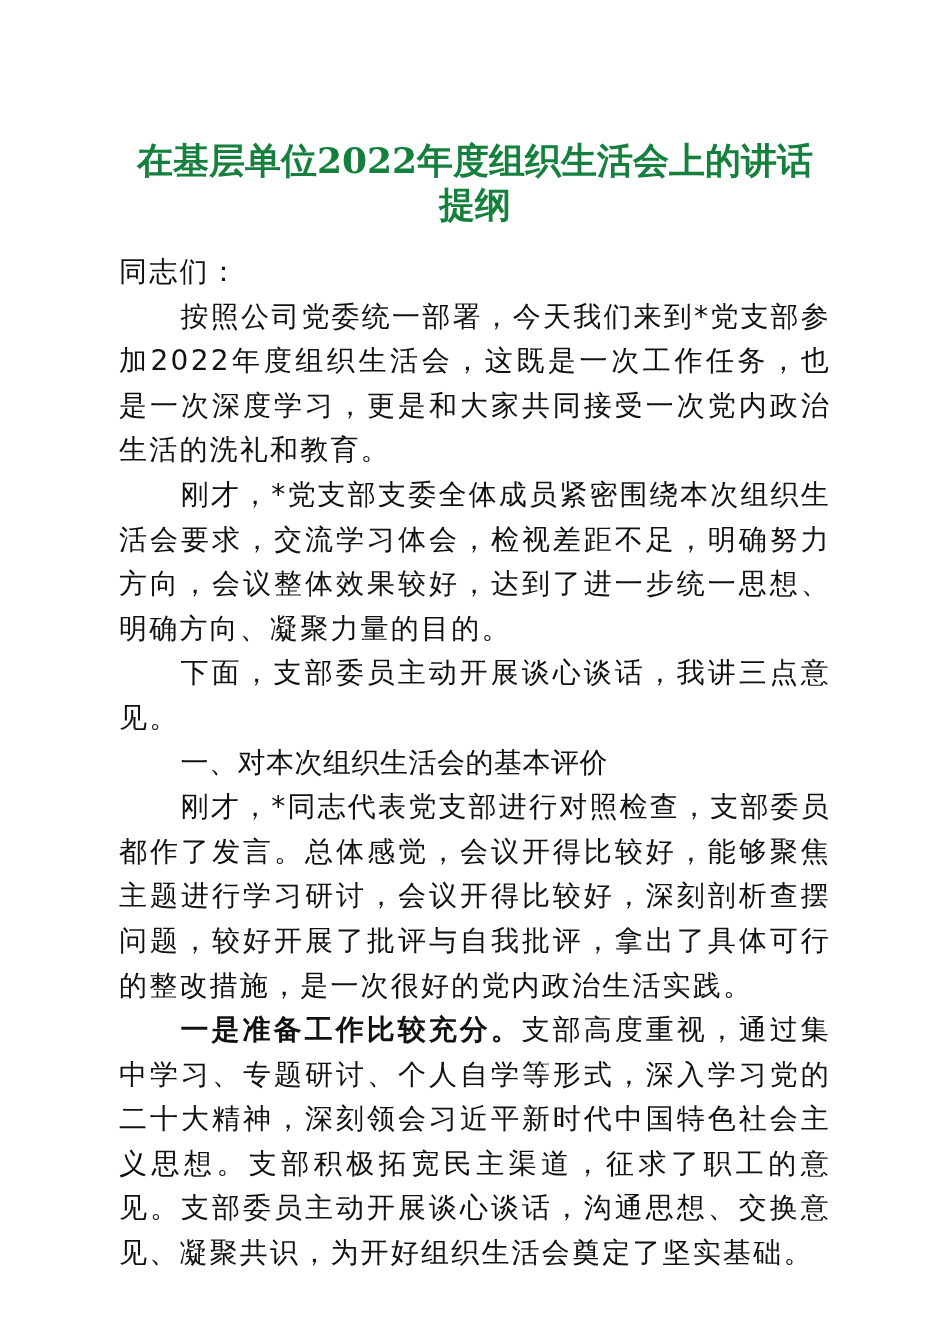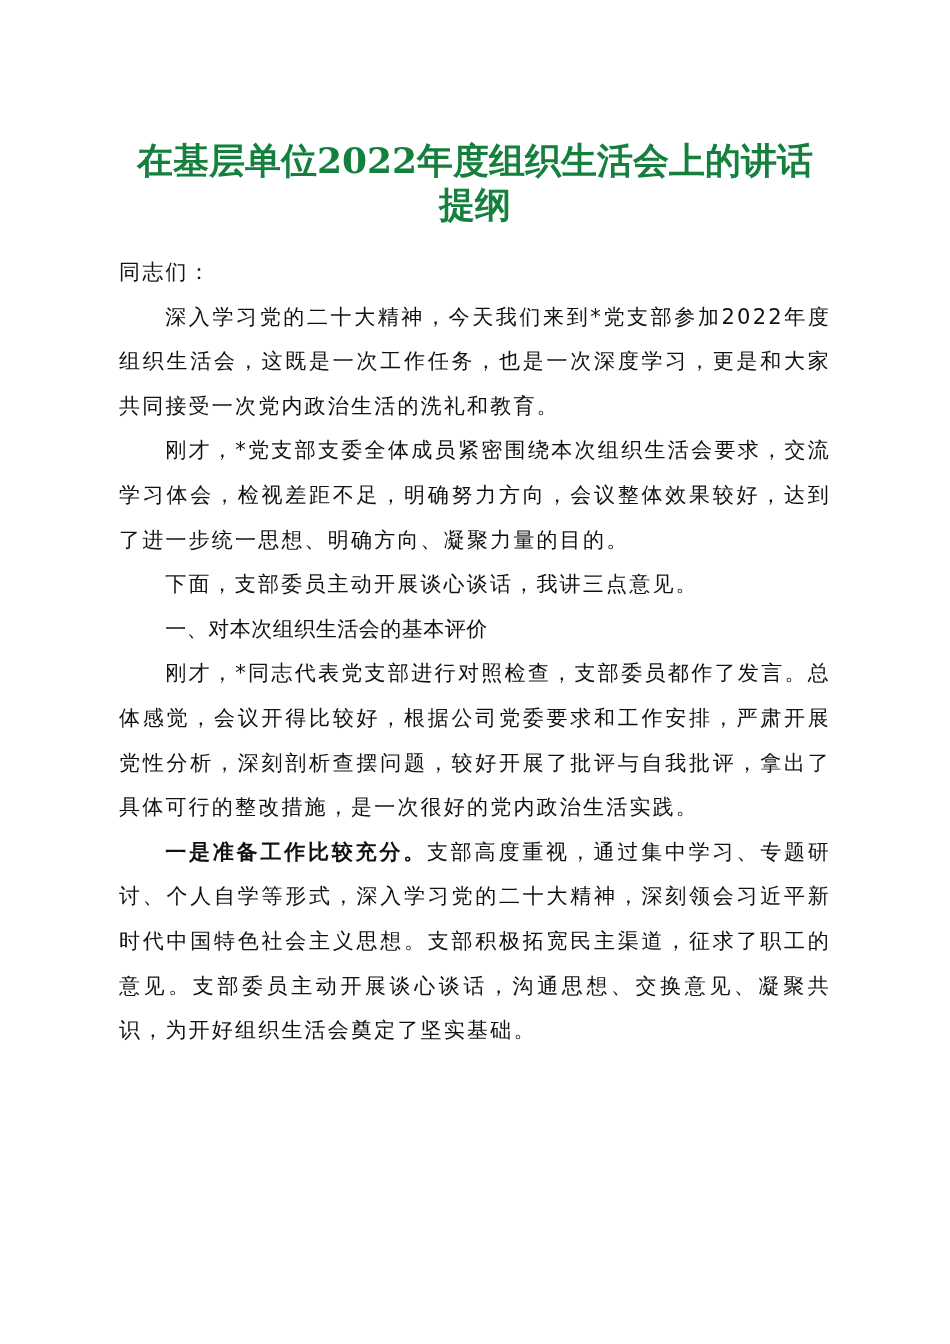--- a/index.html
+++ b/index.html
@@ -33,21 +33,21 @@
       letter-spacing: 0px;
       margin: 0;
       color: #15803d;
     }
     .body-text {
       position: absolute;
       left: 0;
       top: 250px;
       width: 712px;
       font-family: "DejaVu Sans", "Liberation Sans", sans-serif;
-      font-size: 21px;
+      font-size: 28px;
       line-height: 44.6px;
       letter-spacing: 2.2px;
       color: #111111;
     }
     .body-text p {
       margin: 0;
       text-align: justify;
       text-align-last: left;
       word-break: break-all;
       font-weight: normal;
@@ -68,20 +68,20 @@
     }
   </style>
 </head>
 <body>
 
 <div class="page">
   <h1 class="title">在基层单位2022年度组织生活会上的讲话提纲</h1>
 
   <div class="body-text">
     <p class="salutation">同志们：</p>
-    <p class="indent">深入学习党的二十大精神，今天我们来到*党支部参加2022年度组织生活会，这既是一次工作任务，也是一次深度学习，更是和大家共同接受一次党内政治生活的洗礼和教育。</p>
+    <p class="indent">按照公司党委统一部署，今天我们来到*党支部参加2022年度组织生活会，这既是一次工作任务，也是一次深度学习，更是和大家共同接受一次党内政治生活的洗礼和教育。</p>
     <p class="indent">刚才，*党支部支委全体成员紧密围绕本次组织生活会要求，交流学习体会，检视差距不足，明确努力方向，会议整体效果较好，达到了进一步统一思想、明确方向、凝聚力量的目的。</p>
     <p class="indent">下面，支部委员主动开展谈心谈话，我讲三点意见。</p>
     <p class="heading">一、对本次组织生活会的基本评价</p>
-    <p class="indent">刚才，*同志代表党支部进行对照检查，支部委员都作了发言。总体感觉，会议开得比较好，根据公司党委要求和工作安排，严肃开展党性分析，深刻剖析查摆问题，较好开展了批评与自我批评，拿出了具体可行的整改措施，是一次很好的党内政治生活实践。</p>
+    <p class="indent">刚才，*同志代表党支部进行对照检查，支部委员都作了发言。总体感觉，会议开得比较好，能够聚焦主题进行学习研讨，会议开得比较好，深刻剖析查摆问题，较好开展了批评与自我批评，拿出了具体可行的整改措施，是一次很好的党内政治生活实践。</p>
     <p class="indent"><span class="lead">一是准备工作比较充分。</span><span>支部高度重视，通过集中学习、专题研讨、个人自学等形式，深入学习党的二十大精神，深刻领会习近平新时代中国特色社会主义思想。支部积极拓宽民主渠道，征求了职工的意见。支部委员主动开展谈心谈话，沟通思想、交换意见、凝聚共识，为开好组织生活会奠定了坚实基础。</span></p>
   </div>
 </div>
 
 </body></html>

